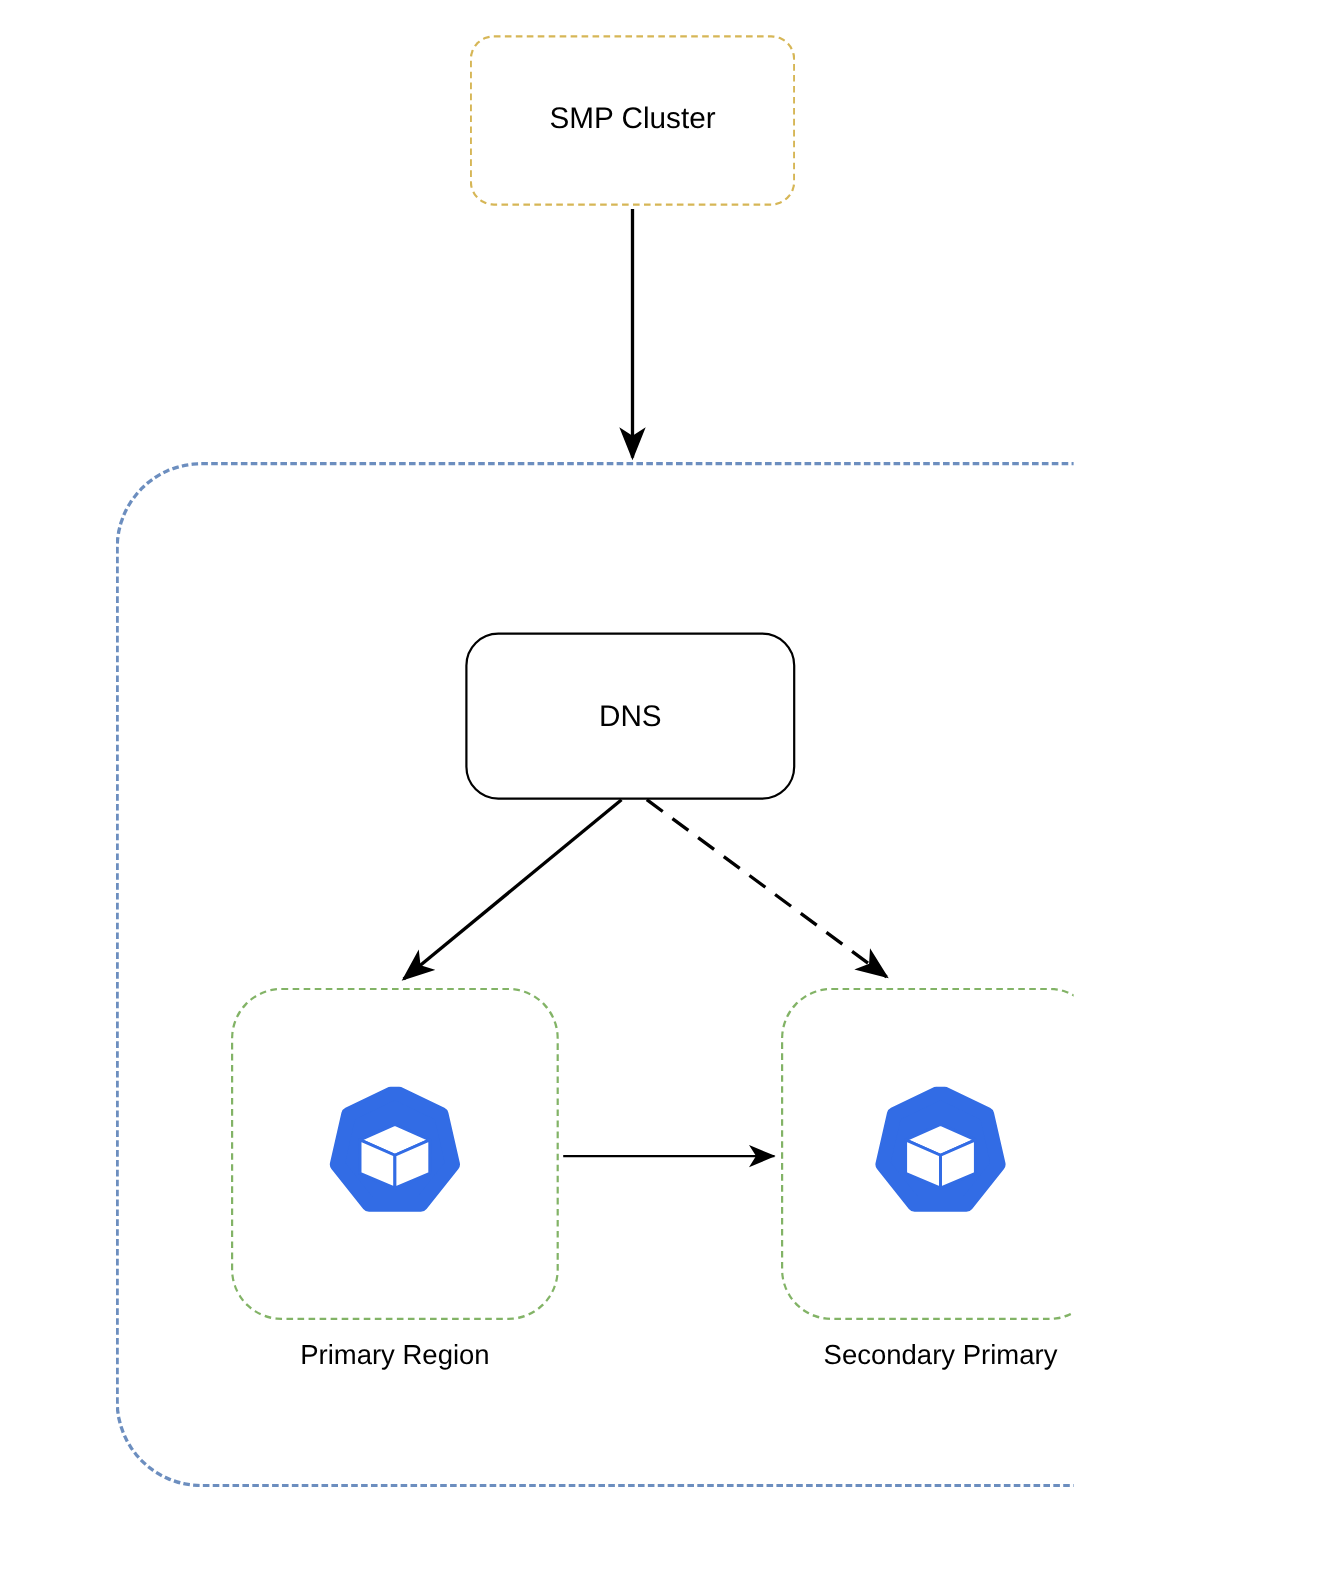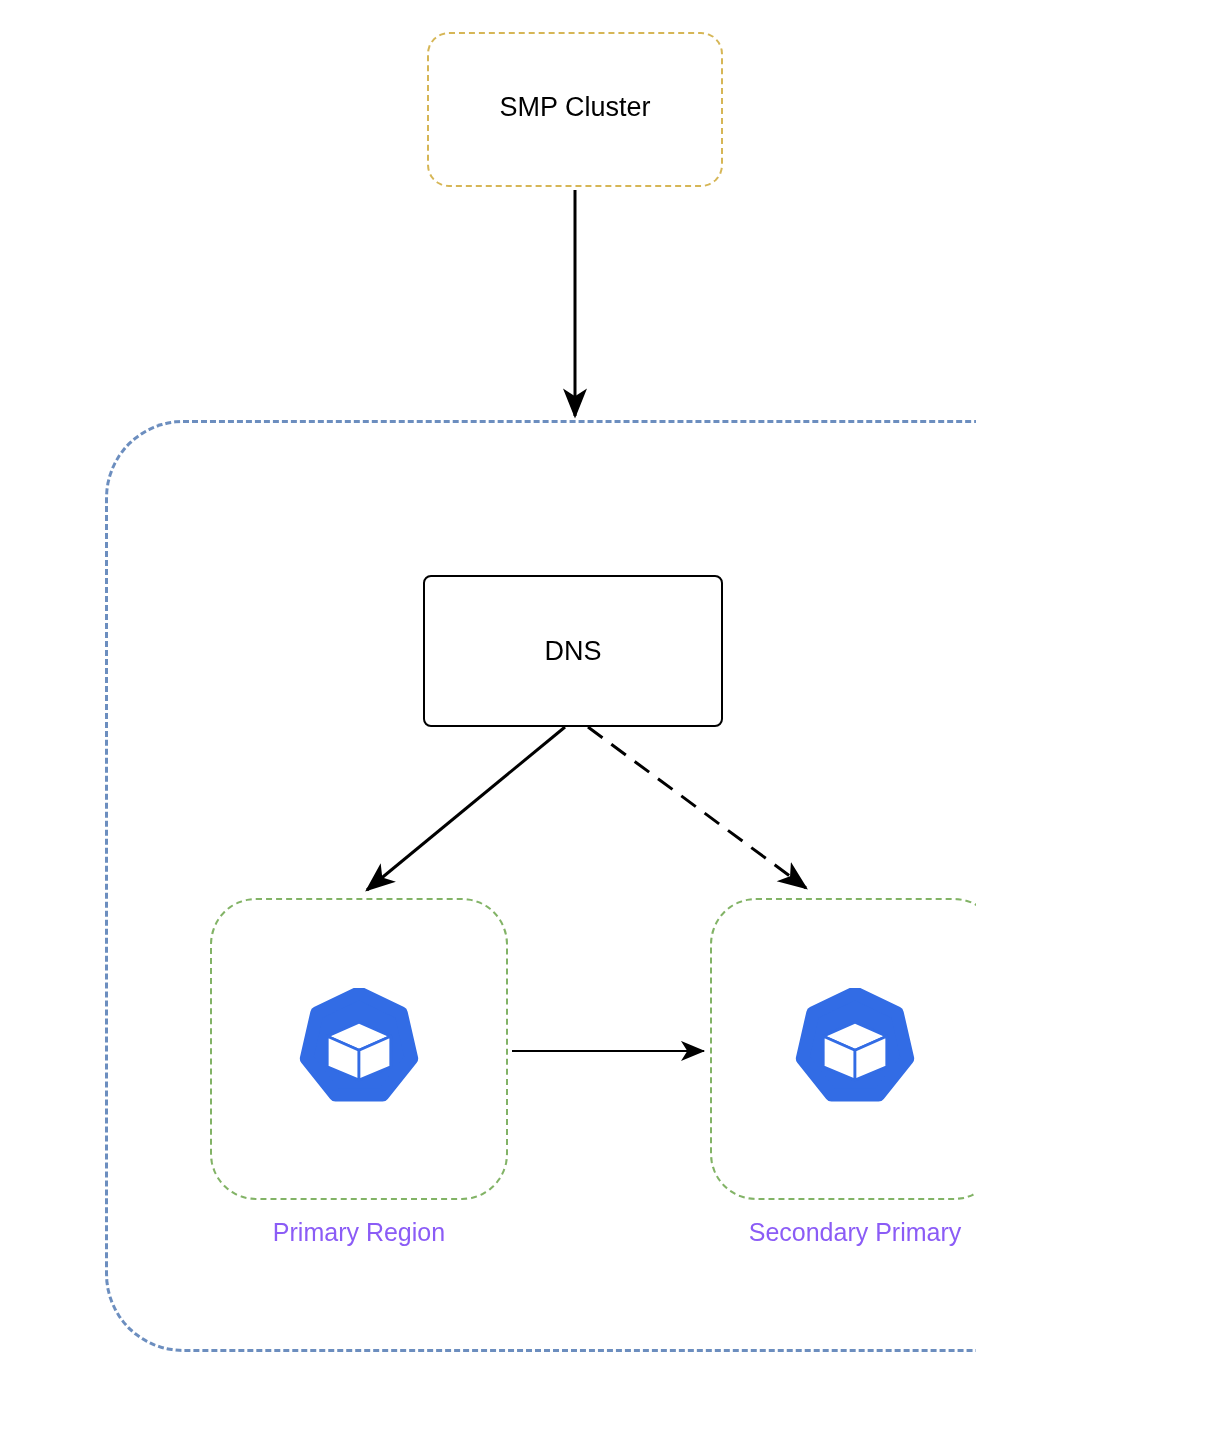--- a/index.html
+++ b/index.html
@@ -59,21 +59,21 @@
     border-radius: 78px;
   }
 
   
   #dns-box {
     left: 423px;
     top: 575px;
     width: 300px;
     height: 152px;
     border: 2px solid #000000;
-    border-radius: 8px;
+    border-radius: 30px;
     background: #ffffff;
   }
   #dns-box .box-label {
     top: 59px;
     font-size: 27px;
   }
 
   
   .region-box {
     border: 2px dashed #82b366;
@@ -89,21 +89,21 @@
   #secondary-region-box {
     left: 710px;
     top: 898px;
     width: 290px;
     height: 302px;
   }
   .region-caption {
     position: absolute;
     text-align: center;
     font-size: 25px;
-    color: #8b5cf6;
+    color: #000000;
     white-space: nowrap;
     top: 1218px;
   }
   #primary-region-caption {
     left: 210px;
     width: 298px;
   }
   #secondary-region-caption {
     left: 710px;
     width: 290px;

